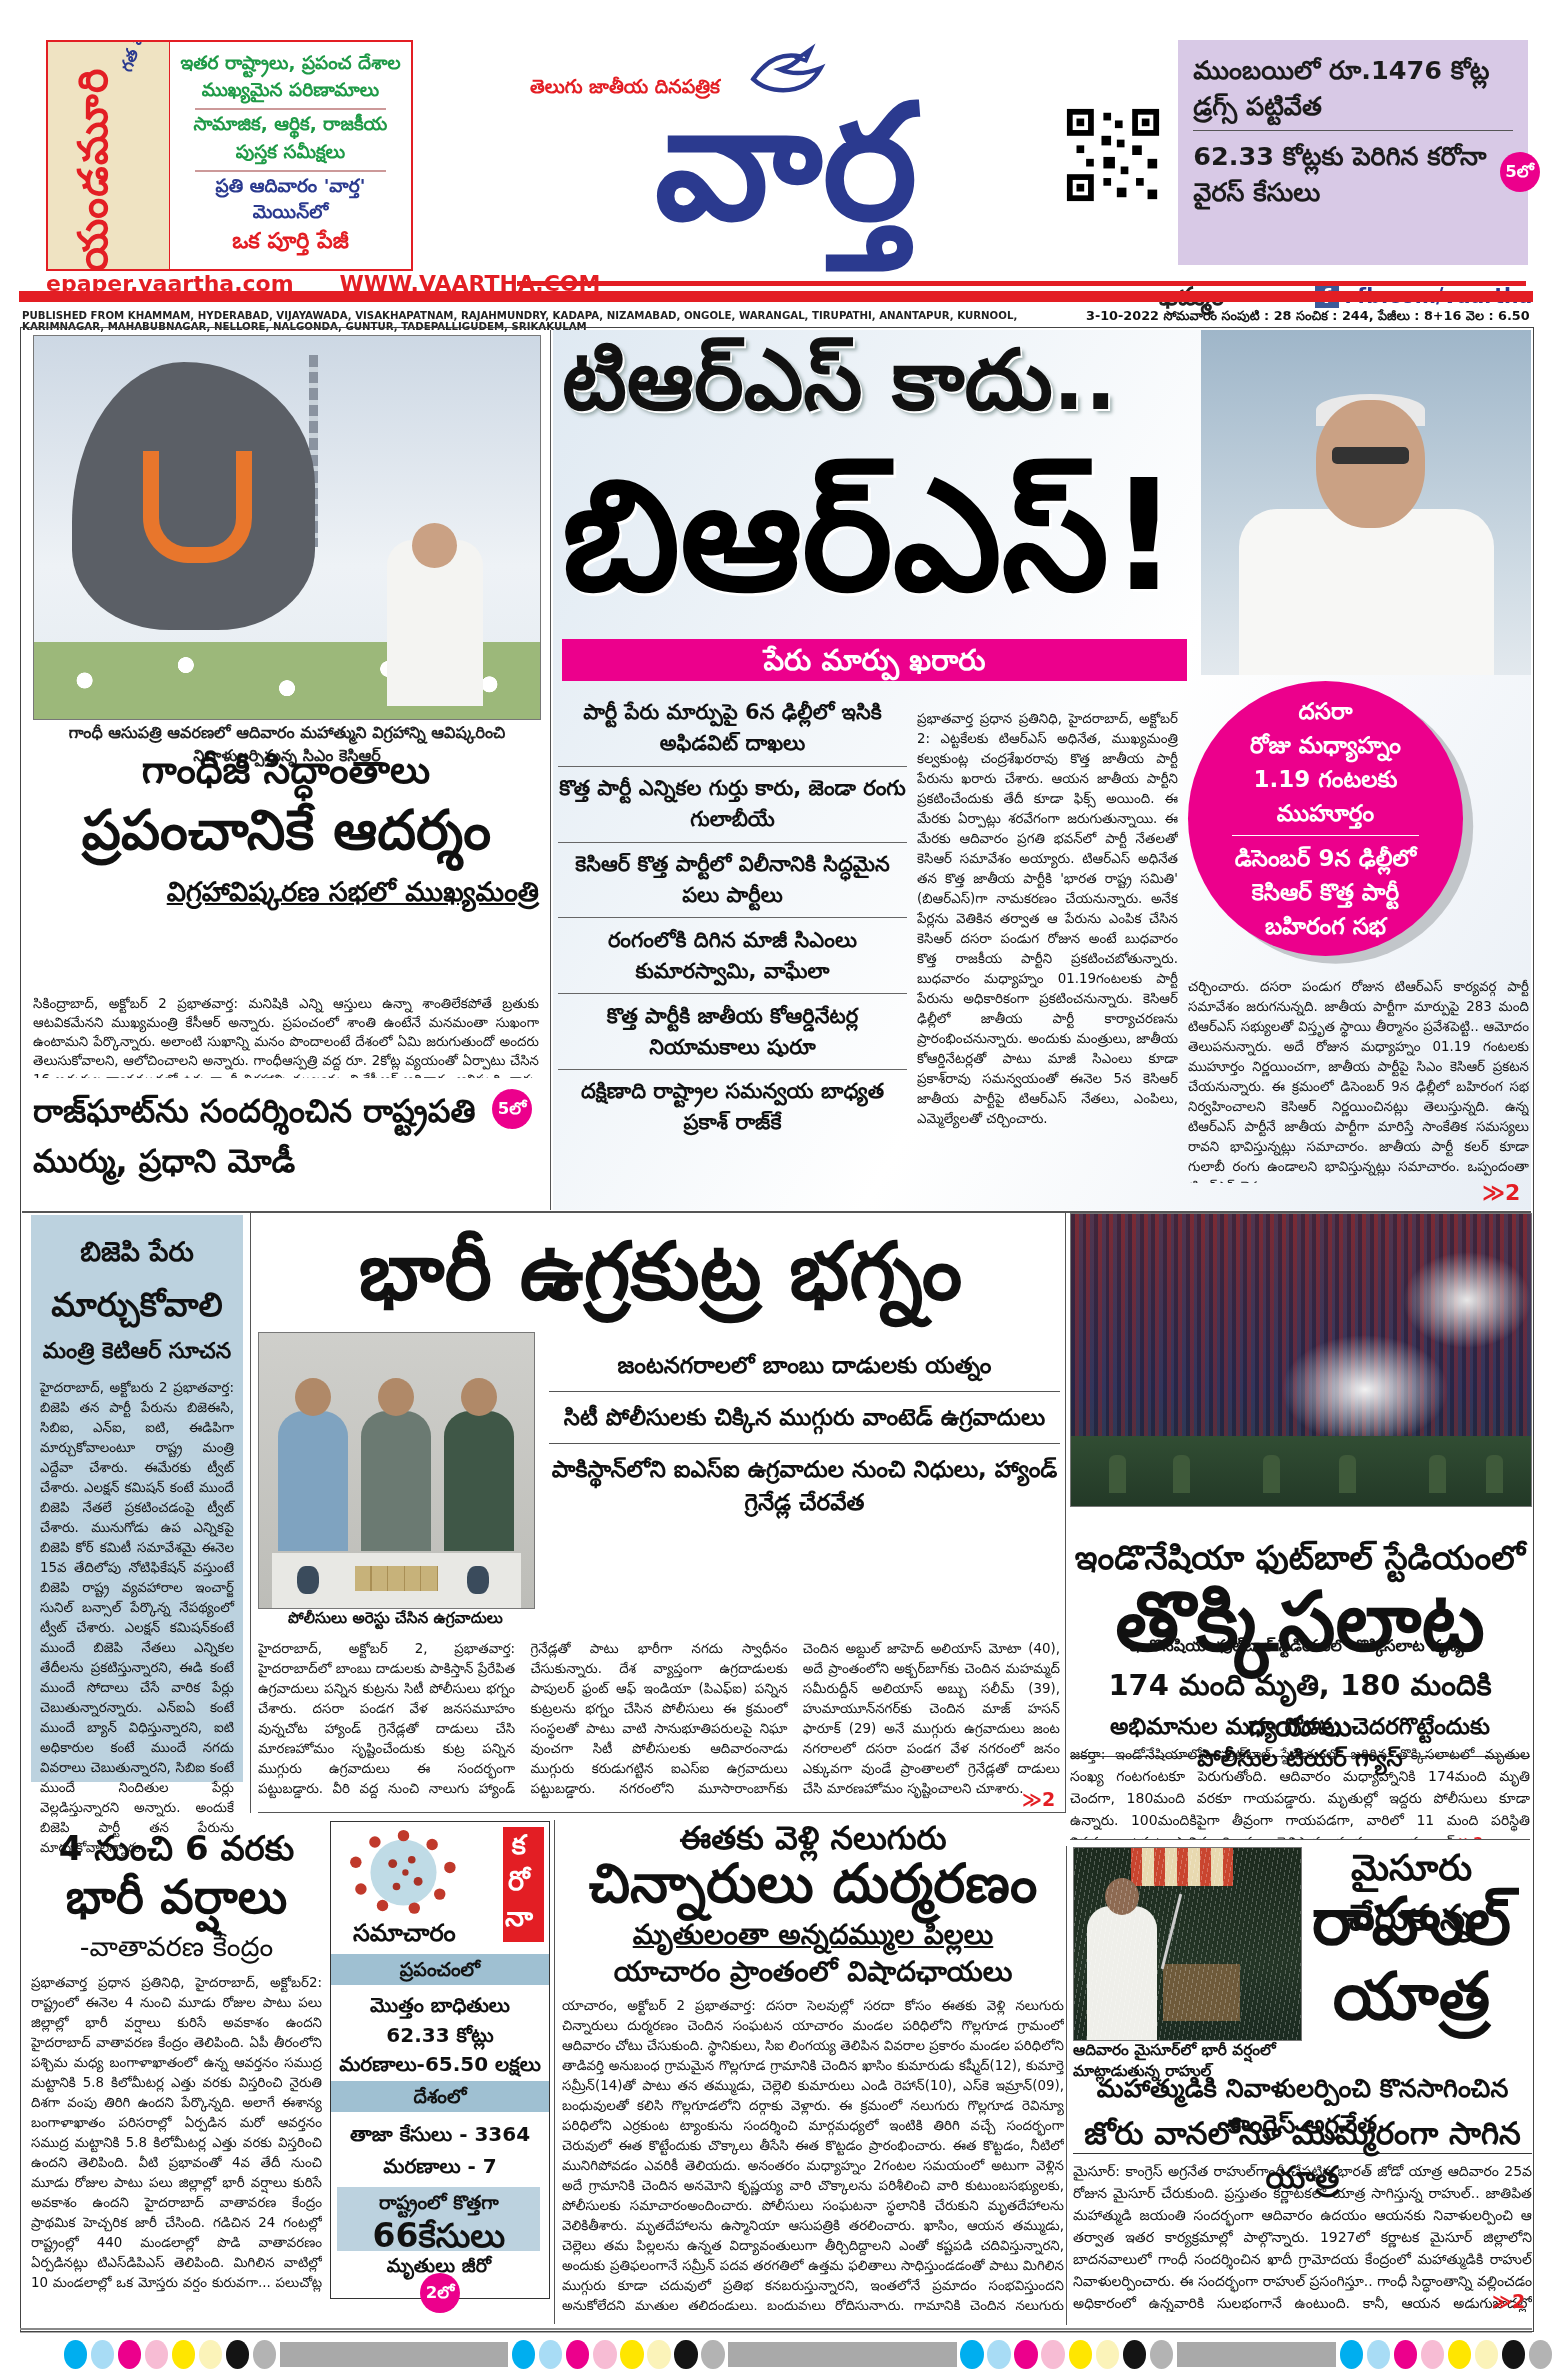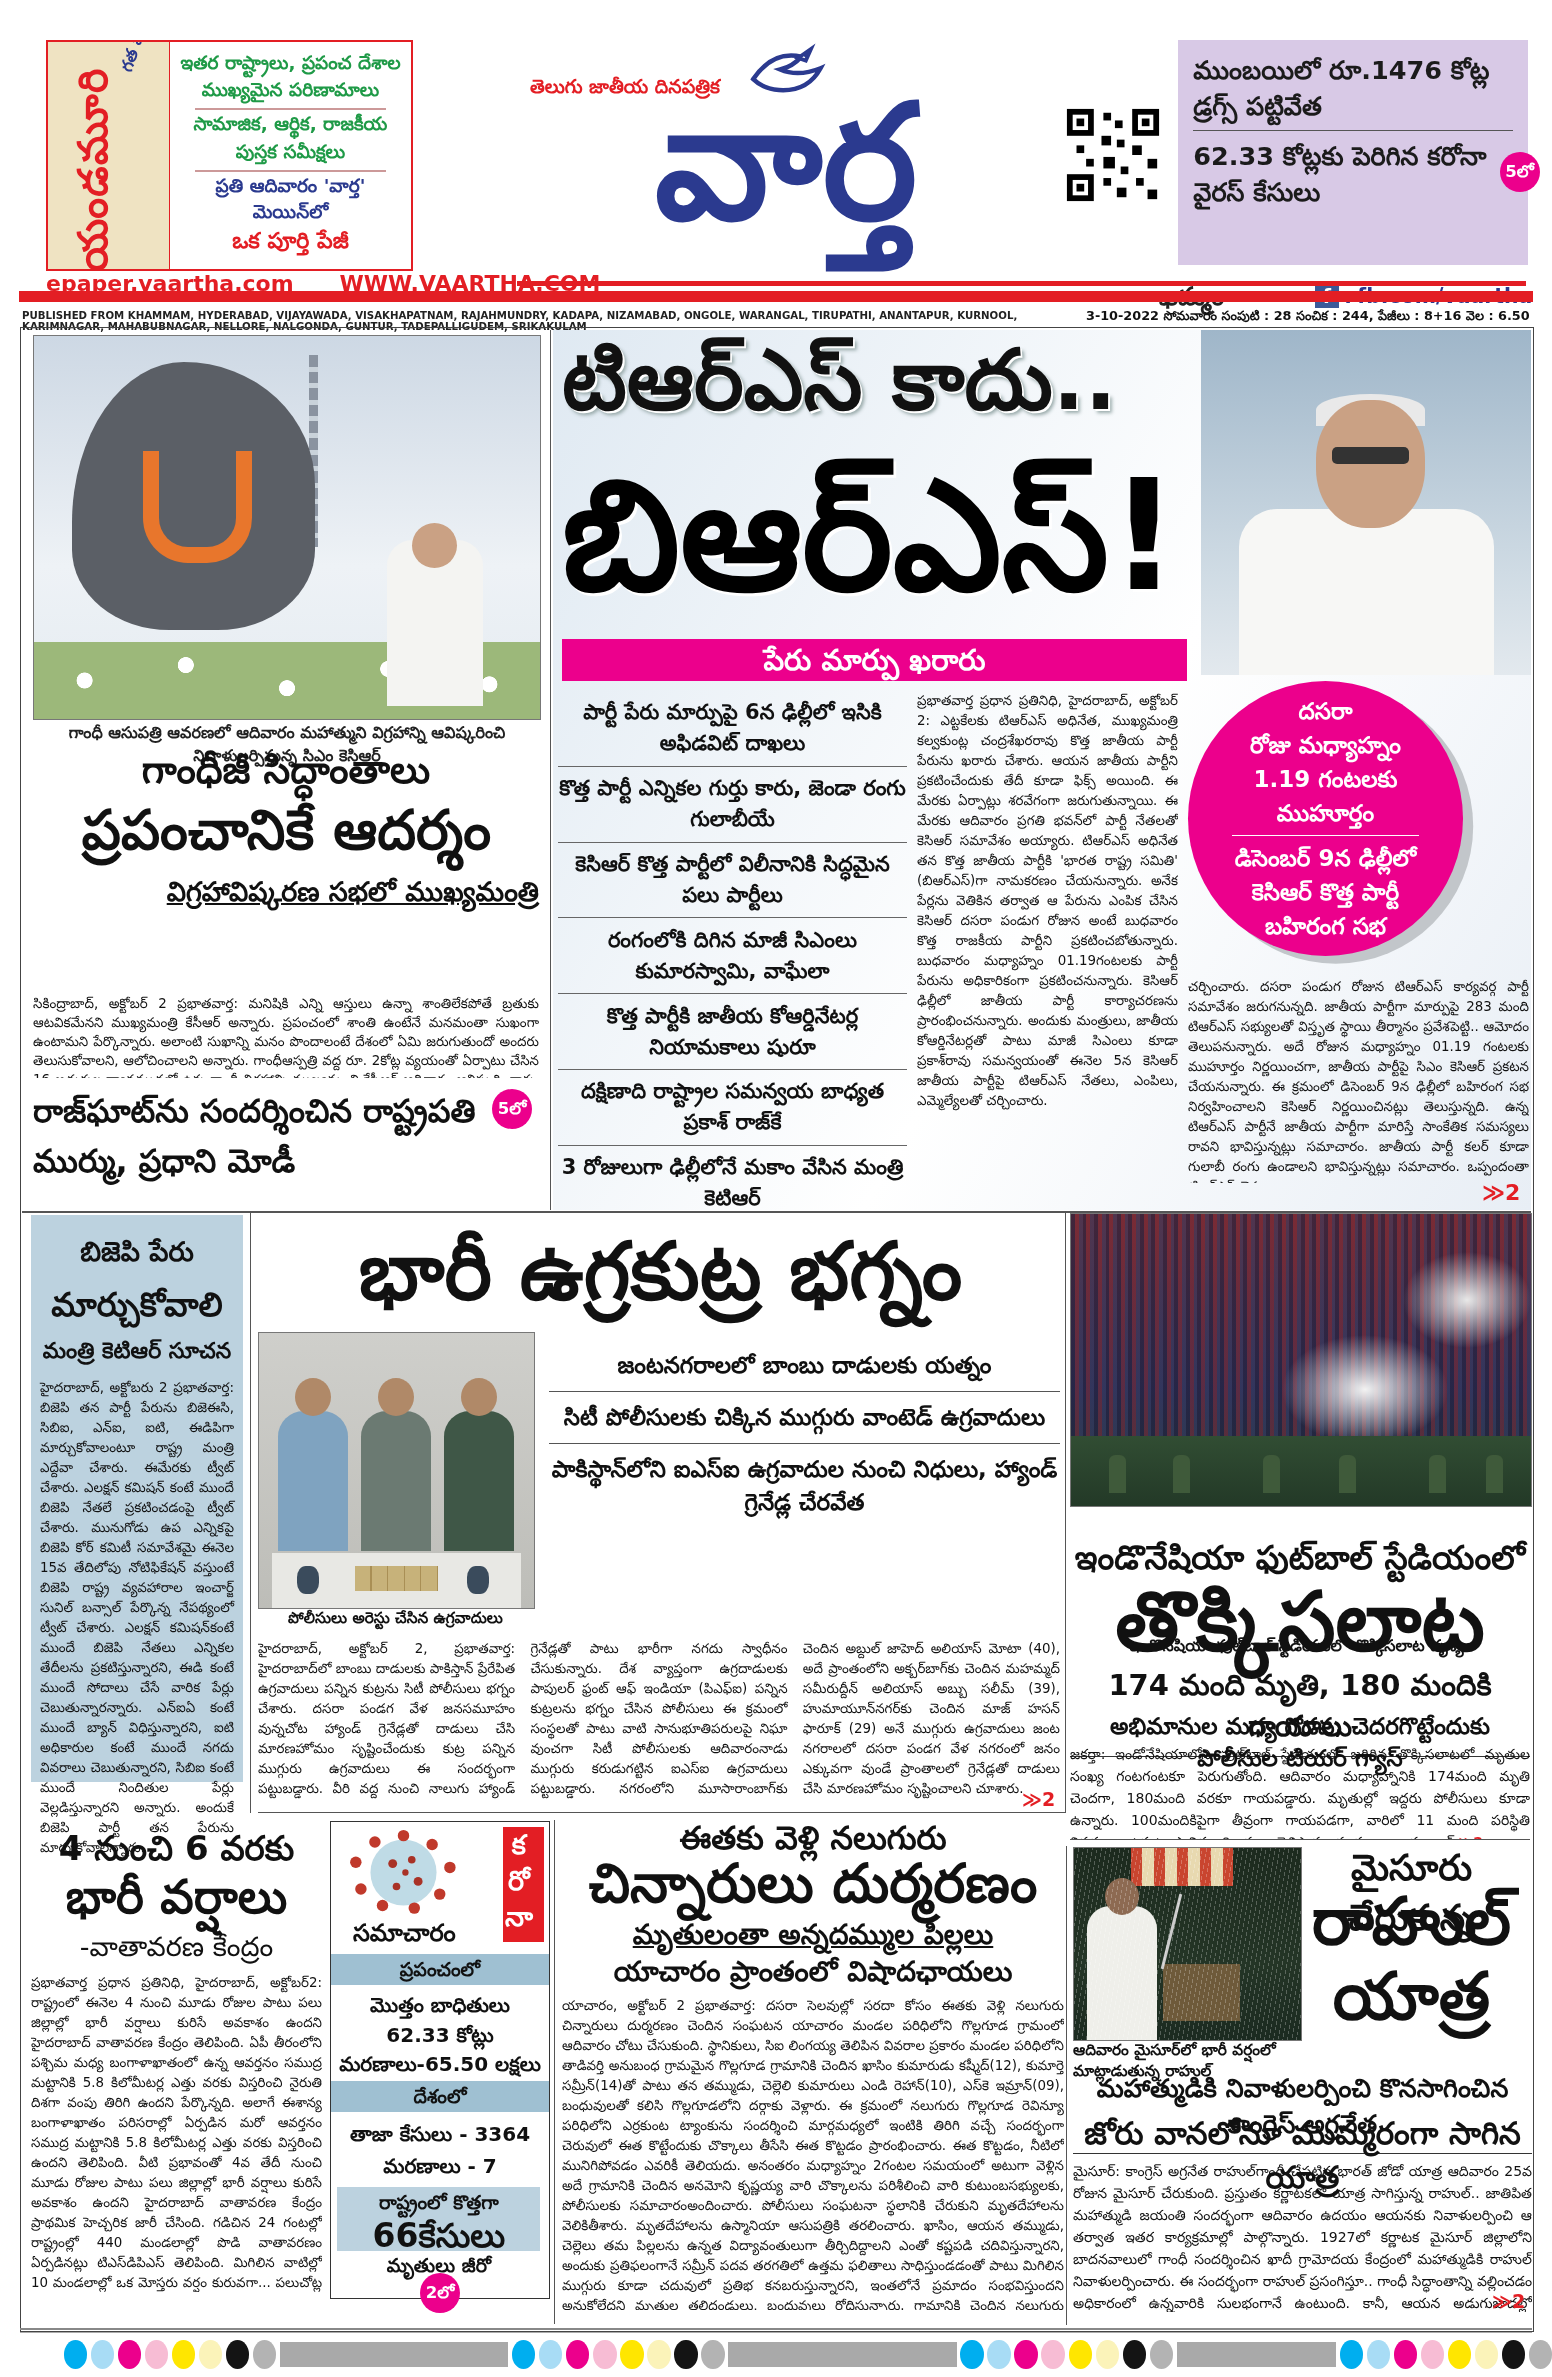--- a/index.html
+++ b/index.html
@@ -81,21 +81,21 @@
   .lead-head{left:562px;top:447px;width:715px;font-size:153px;line-height:179px;font-weight:bold;color:#000;
              text-shadow:2.6px 2.6px 0 #fff;white-space:nowrap;}
   .lead-strap{left:562px;top:639px;width:625px;height:42px;font-size:29px;line-height:42px;font-weight:bold;text-align:center;}
   .lead-bullets{left:558px;top:691px;width:349px;}
   .lead-bullet{font-size:21px;font-weight:bold;text-align:center;line-height:31px;padding:6.4px 0;border-bottom:1.3px solid #666;}
   .lead-bullet:last-child{border-bottom:none;}
   .lead-callout{left:1188px;top:681px;width:275px;height:275px;background:#ec008c;border-radius:50%;
                 box-shadow:10.2px 7.7px 0 0 #c2c6ca;color:#fff;display:flex;flex-direction:column;justify-content:center;
                 text-align:center;font-size:23px;font-weight:bold;line-height:34px;padding:6.4px;box-sizing:border-box;}
   .callout-div{height:1.3px;background:#fff;margin:5.1px 38px;}
-  .lead-body1{left:917px;top:691px;width:261px;height:515px;font-size:13.4px;line-height:20px;overflow:hidden;}
+  .lead-body1{left:917px;top:709px;width:261px;height:515px;font-size:13.4px;line-height:20px;overflow:hidden;}
   .lead-body2{left:1188px;top:977px;width:341px;height:206px;font-size:13.4px;line-height:20px;overflow:hidden;}
   .lead-more{left:1482px;top:1180px;font-size:22px;}
   
   .vrule-r2a{left:250px;top:1213px;width:1.3px;height:600px;}
   .vrule-r2b{left:1065px;top:1213px;width:1.3px;height:600px;}
   .bjp-box{left:31px;top:1215px;width:212px;height:567px;background:#bcd2df;padding:21px 9px;box-sizing:border-box;}
   .bjp-kicker{font-size:27px;font-weight:bold;text-align:center;}
   .bjp-head{font-size:33px;font-weight:bold;text-align:center;margin-top:11px;}
   .bjp-sub{font-size:22px;font-weight:bold;text-align:center;margin:6.4px 0 9px 0;}
   .bjp-body{font-size:13.4px;line-height:20px;text-align:justify;}
@@ -305,21 +305,20 @@
   <div class="abs lead-head">బిఆర్ఎస్!</div>
   <div class="abs lead-strap pinkbg">పేరు మార్పు ఖరారు</div>
 
   <div class="abs lead-bullets">
     <div class="lead-bullet">పార్టీ పేరు మార్పుపై 6న ఢిల్లీలో ఇసికి అఫిడవిట్ దాఖలు</div>
     <div class="lead-bullet">కొత్త పార్టీ ఎన్నికల గుర్తు కారు, జెండా రంగు గులాబీయే</div>
     <div class="lead-bullet">కెసిఆర్ కొత్త పార్టీలో విలీనానికి సిద్ధమైన పలు పార్టీలు</div>
     <div class="lead-bullet">రంగంలోకి దిగిన మాజీ సిఎంలు కుమారస్వామి, వాఘేలా</div>
     <div class="lead-bullet">కొత్త పార్టీకి జాతీయ కోఆర్డినేటర్ల నియామకాలు షురూ</div>
     <div class="lead-bullet">దక్షిణాది రాష్ట్రాల సమన్వయ బాధ్యత ప్రకాశ్ రాజ్‌కే</div>
-    <div class="lead-bullet">3 రోజులుగా ఢిల్లీలోనే మకాం వేసిన మంత్రి కెటిఆర్</div>
   </div>
 
   <div class="abs lead-body1 j">ప్రభాతవార్త ప్రధాన ప్రతినిధి, హైదరాబాద్, అక్టోబర్ 2: ఎట్టకేలకు టిఆర్ఎస్ అధినేత, ముఖ్యమంత్రి కల్వకుంట్ల చంద్రశేఖరరావు కొత్త జాతీయ పార్టీ పేరును ఖరారు చేశారు. ఆయన జాతీయ పార్టీని ప్రకటించేందుకు తేదీ కూడా ఫిక్స్ అయింది. ఈ మేరకు ఏర్పాట్లు శరవేగంగా జరుగుతున్నాయి. ఈ మేరకు ఆదివారం ప్రగతి భవన్‌లో పార్టీ నేతలతో కెసిఆర్ సమావేశం అయ్యారు. టిఆర్ఎస్ అధినేత తన కొత్త జాతీయ పార్టీకి 'భారత రాష్ట్ర సమితి' (బిఆర్ఎస్)గా నామకరణం చేయనున్నారు. అనేక పేర్లను వెతికిన తర్వాత ఆ పేరును ఎంపిక చేసిన కెసిఆర్ దసరా పండుగ రోజున అంటే బుధవారం కొత్త రాజకీయ పార్టీని ప్రకటించబోతున్నారు. బుధవారం మధ్యాహ్నం 01.19గంటలకు పార్టీ పేరును అధికారికంగా ప్రకటించనున్నారు. కెసిఆర్ ఢిల్లీలో జాతీయ పార్టీ కార్యాచరణను ప్రారంభించనున్నారు. అందుకు మంత్రులు, జాతీయ కోఆర్డినేటర్లతో పాటు మాజీ సిఎంలు కూడా ప్రకాశ్‌రావు సమన్వయంతో ఈనెల 5న కెసిఆర్ జాతీయ పార్టీపై టిఆర్ఎస్ నేతలు, ఎంపిలు, ఎమ్మెల్యేలతో చర్చించారు.</div>
 
   <div class="abs lead-callout">
     <div>దసరా</div>
     <div>రోజు మధ్యాహ్నం</div>
     <div>1.19 గంటలకు</div>
     <div>ముహూర్తం</div>
     <div class="callout-div"></div>

